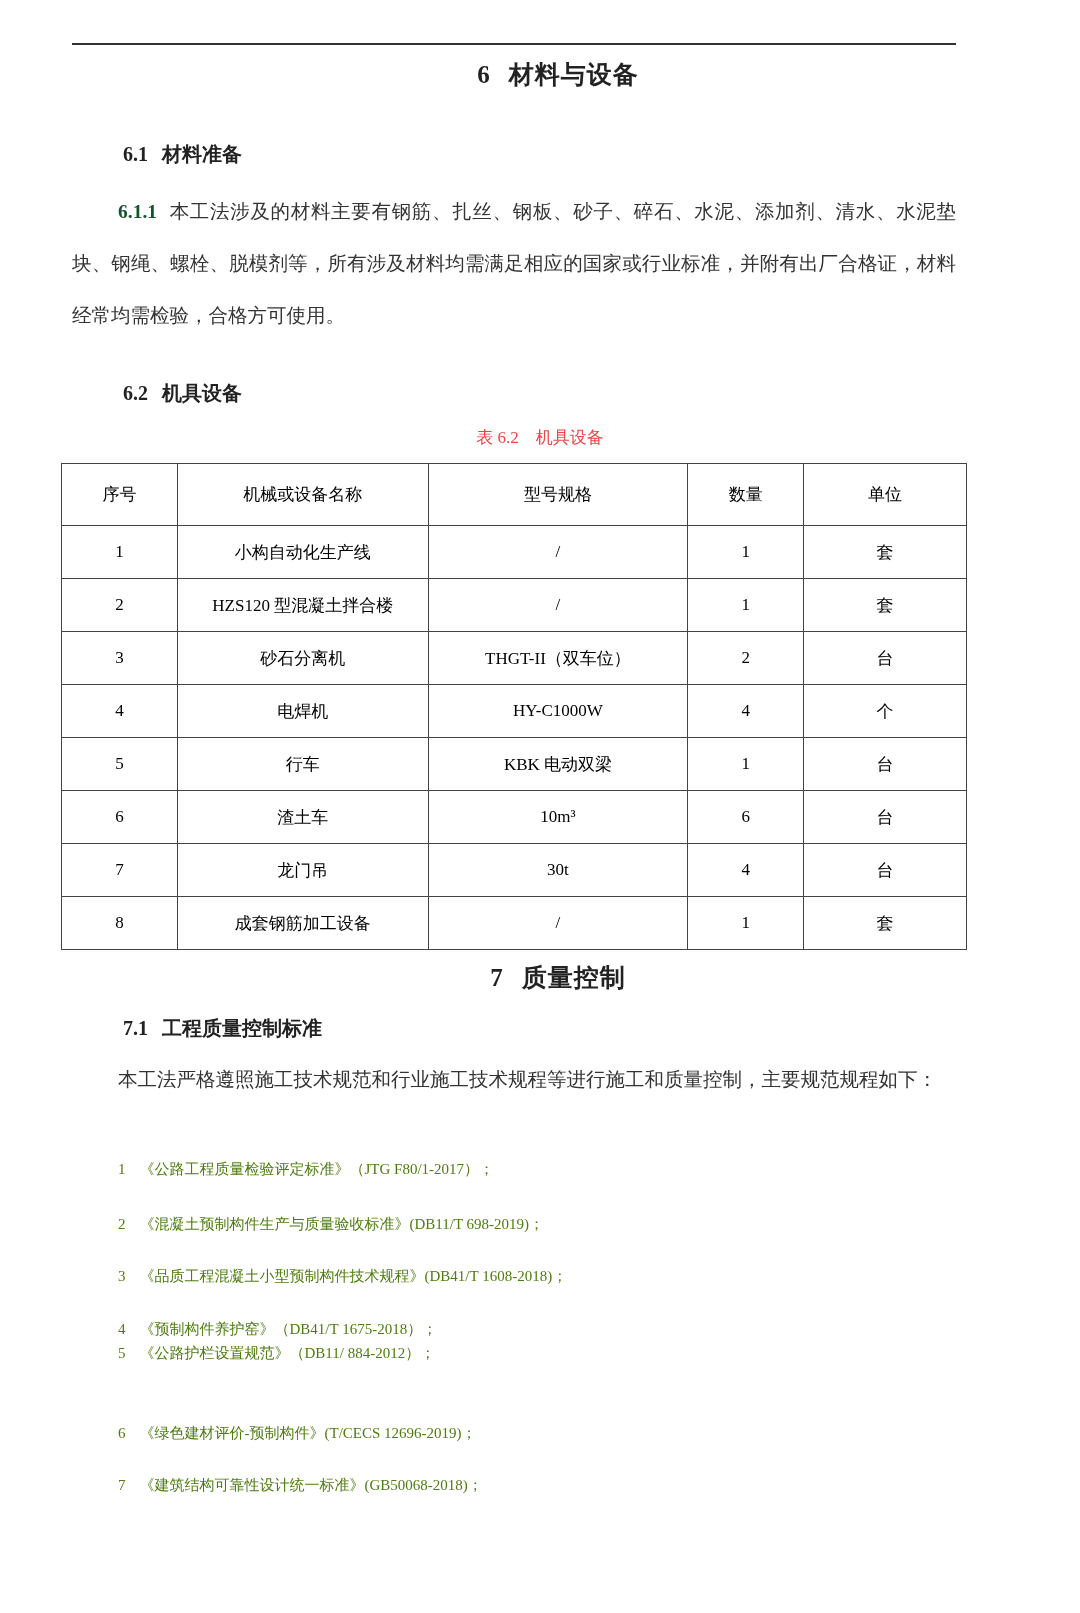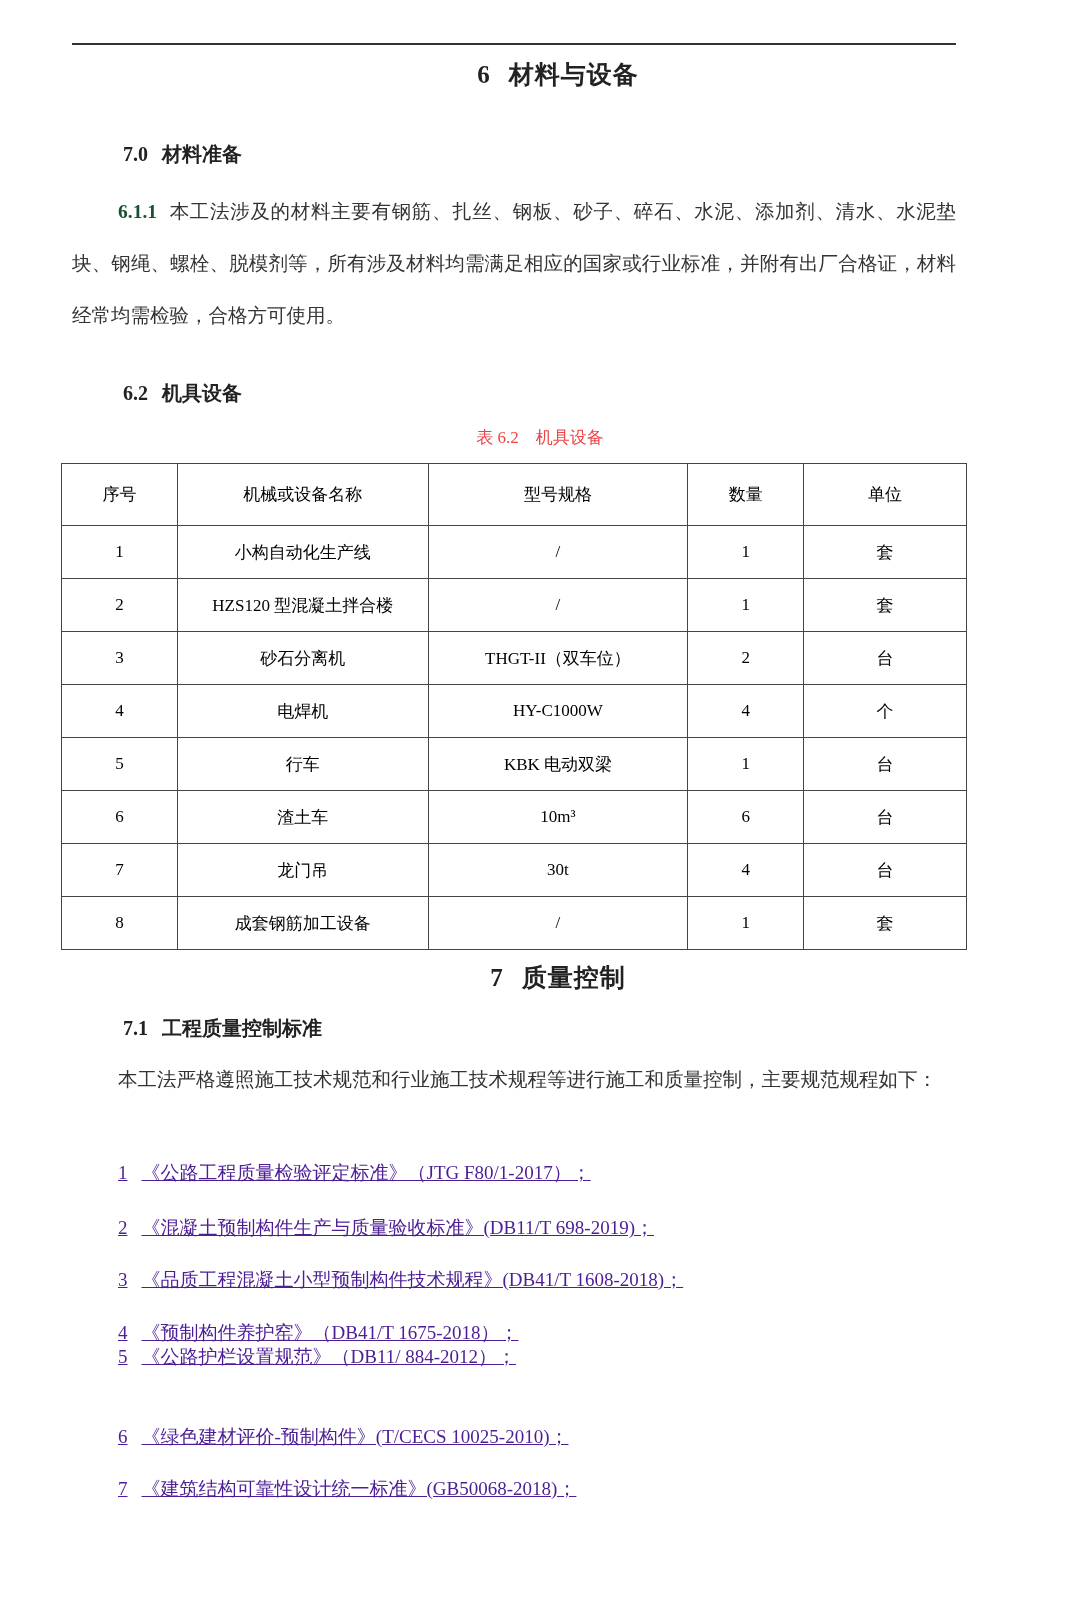--- a/index.html
+++ b/index.html
@@ -18,34 +18,34 @@
   .caption { position: absolute; left: 0; width: 1080px; top: 426px; text-align: center; font-size: 17px; color: #ef4444; padding-left: 0; }
   table.eq {
     position: absolute; left: 61px; top: 463px; width: 906px;
     border-collapse: collapse; font-size: 17px; color: #000000;
   }
   table.eq td, table.eq th {
     border: 1.5px solid #444; text-align: center; font-weight: normal; padding: 0;
   }
   table.eq th { height: 61px; }
   table.eq td { height: 52px; }
-  .list { position: absolute; left: 118px; font-size: 19px; color: #4c1d95; text-decoration: underline; }
+  .list { position: absolute; left: 118px; font-size: 15px; color: #4d7c0f; }
   .list .idx { margin-right: 14px; }
 </style>
 </head>
 <body>
 
 <div class="top-rule"></div>
 
 <div class="h1" style="top:58px;">
   <span class="num">6</span><span>材料与设备</span>
 </div>
 
 <div class="h2" style="top:141px;">
-  <span class="num">7.0</span><span>材料准备</span>
+  <span class="num">6.1</span><span>材料准备</span>
 </div>
 
 <div class="para" style="top:186px; text-indent:46px;">
   <span class="num">6.1.1</span><span>本工法涉及的材料主要有钢筋、扎丝、钢板、砂子、碎石、水泥、添加剂、清水、水泥垫块、钢绳、螺栓、脱模剂等，所有涉及材料均需满足相应的国家或行业标准，并附有出厂合格证，材料经常均需检验，合格方可使用。</span>
 </div>
 
 <div class="h2" style="top:380px;">
   <span class="num">6.2</span><span>机具设备</span>
 </div>
 
@@ -136,14 +136,14 @@
   <span class="num">7.1</span><span>工程质量控制标准</span>
 </div>
 
 <div class="para" style="top:1054px; text-indent:46px;">本工法严格遵照施工技术规范和行业施工技术规程等进行施工和质量控制，主要规范规程如下：</div>
 
 <div class="list" style="top:1160px;"><span class="idx">1</span><span>《公路工程质量检验评定标准》（JTG F80/1-2017）；</span></div>
 <div class="list" style="top:1215px;"><span class="idx">2</span><span>《混凝土预制构件生产与质量验收标准》(DB11/T 698-2019)；</span></div>
 <div class="list" style="top:1267px;"><span class="idx">3</span><span>《品质工程混凝土小型预制构件技术规程》(DB41/T 1608-2018)；</span></div>
 <div class="list" style="top:1320px;"><span class="idx">4</span><span>《预制构件养护窑》（DB41/T 1675-2018）；</span></div>
 <div class="list" style="top:1344px;"><span class="idx">5</span><span>《公路护栏设置规范》（DB11/ 884-2012）；</span></div>
-<div class="list" style="top:1424px;"><span class="idx">6</span><span>《绿色建材评价-预制构件》(T/CECS 10025-2010)；</span></div>
+<div class="list" style="top:1424px;"><span class="idx">6</span><span>《绿色建材评价-预制构件》(T/CECS 12696-2019)；</span></div>
 <div class="list" style="top:1476px;"><span class="idx">7</span><span>《建筑结构可靠性设计统一标准》(GB50068-2018)；</span></div>
 
 </body></html>

